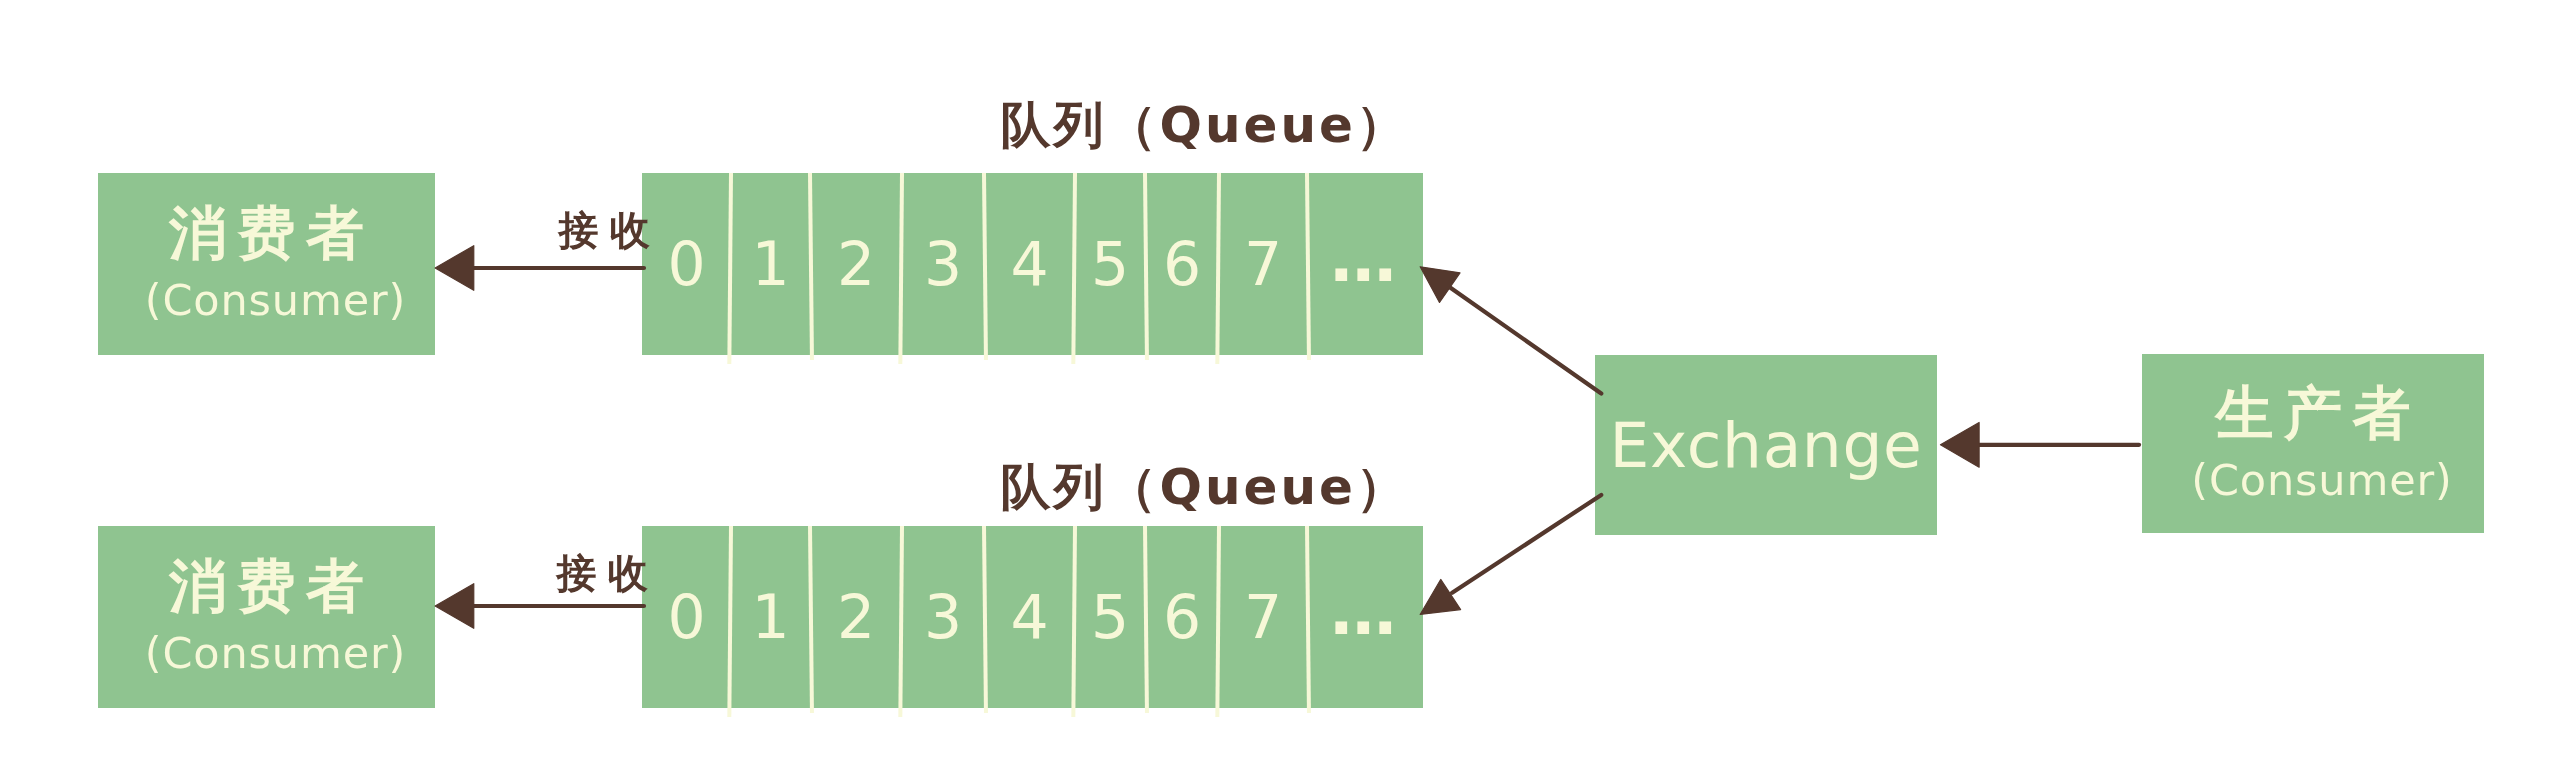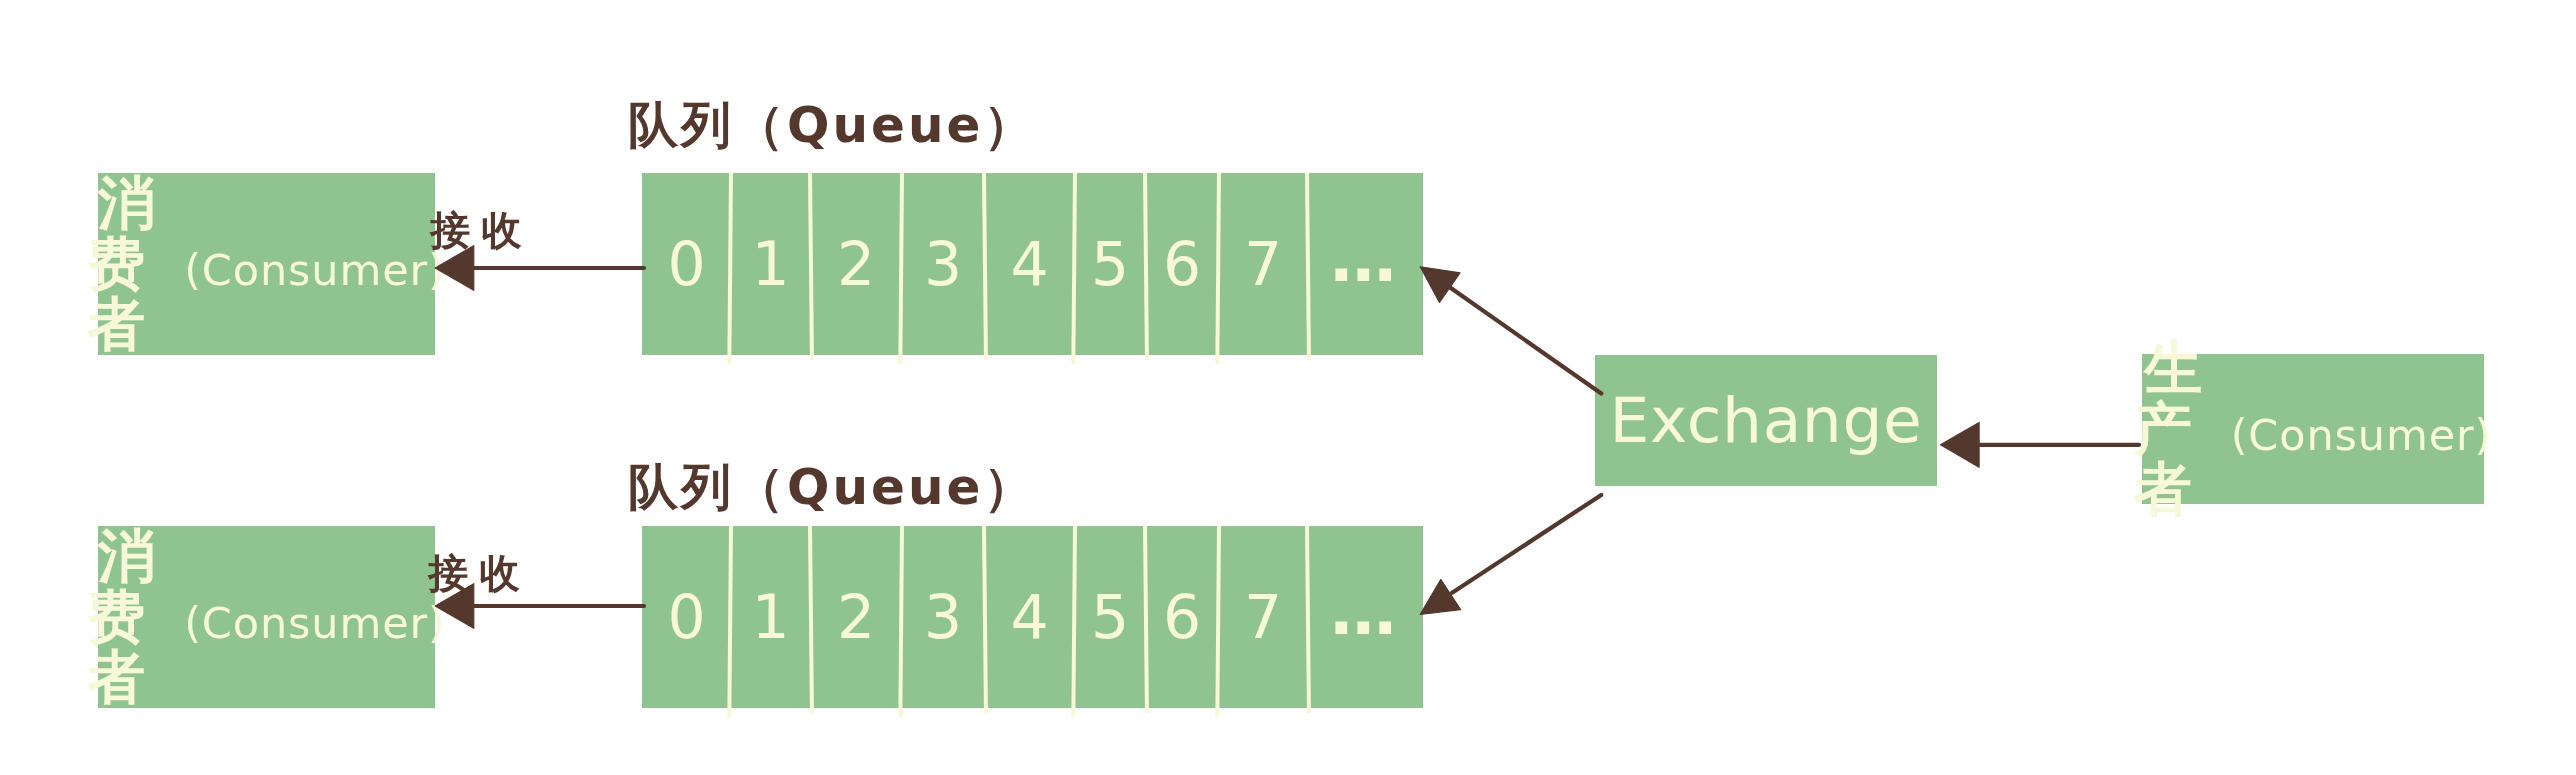--- a/index.html
+++ b/index.html
@@ -18,20 +18,21 @@
     height: 775px;
     background: var(--bg);
     overflow: hidden;
   }
 
   .node {
     position: absolute;
     background: var(--green);
     color: var(--cream);
     display: flex;
+    flex-direction: column;
     align-items: center;
     justify-content: center;
   }
 
   .cjk-title {
     font-size: 58px;
     letter-spacing: 0.18em;
     text-indent: 0.18em;
     font-weight: bold;
     line-height: 1.05;
@@ -39,22 +40,22 @@
   .latin-sub {
     font-size: 43px;
     line-height: 1.1;
     margin-top: 13.3px;
     letter-spacing: 0.02em;
     margin-left: 18px;
   }
 
   .consumer-top    { left: 98px;  top: 173px; width: 337px; height: 182px; }
   .consumer-bottom { left: 98px;  top: 526px; width: 337px; height: 182px; }
-  .producer        { left: 2142px; top: 354px; width: 342px; height: 150px; }
-  .exchange        { left: 1595px; top: 355px; width: 342px; height: 131px; }
+  .producer        { left: 2142px; top: 354px; width: 342px; height: 179px; }
+  .exchange        { left: 1595px; top: 355px; width: 342px; height: 180px; }
   .exchange .xlabel { font-size: 63px; letter-spacing: 0.01em; }
 
   .queue {
     position: absolute;
     width: 781px;
     height: 182px;
     background: var(--green);
     display: grid;
     grid-template-columns: 89px 79px 92px 82px 91px 70px 74px 88px 1fr;
   }
@@ -84,21 +85,21 @@
   .cell:nth-child(even):not(:last-child)::after {
     transform: rotate(-0.6deg);
     bottom: -5.4px;
   }
   .cell-ellipsis { font-size: 66px; font-weight: bold; letter-spacing: 0.05em; padding-bottom: 11px; }
 
   .diagram-label {
     position: absolute;
     color: var(--brown);
     font-weight: bold;
-    text-align: left;
+    text-align: right;
   }
   .queue-title {
     width: 781px;
     font-size: 50px;
     letter-spacing: 0.06em;
   }
   .queue-title-top    { left: 628px; top: 92px; }
   .queue-title-bottom { left: 628px; top: 454px; }
 
   .edge-label {

